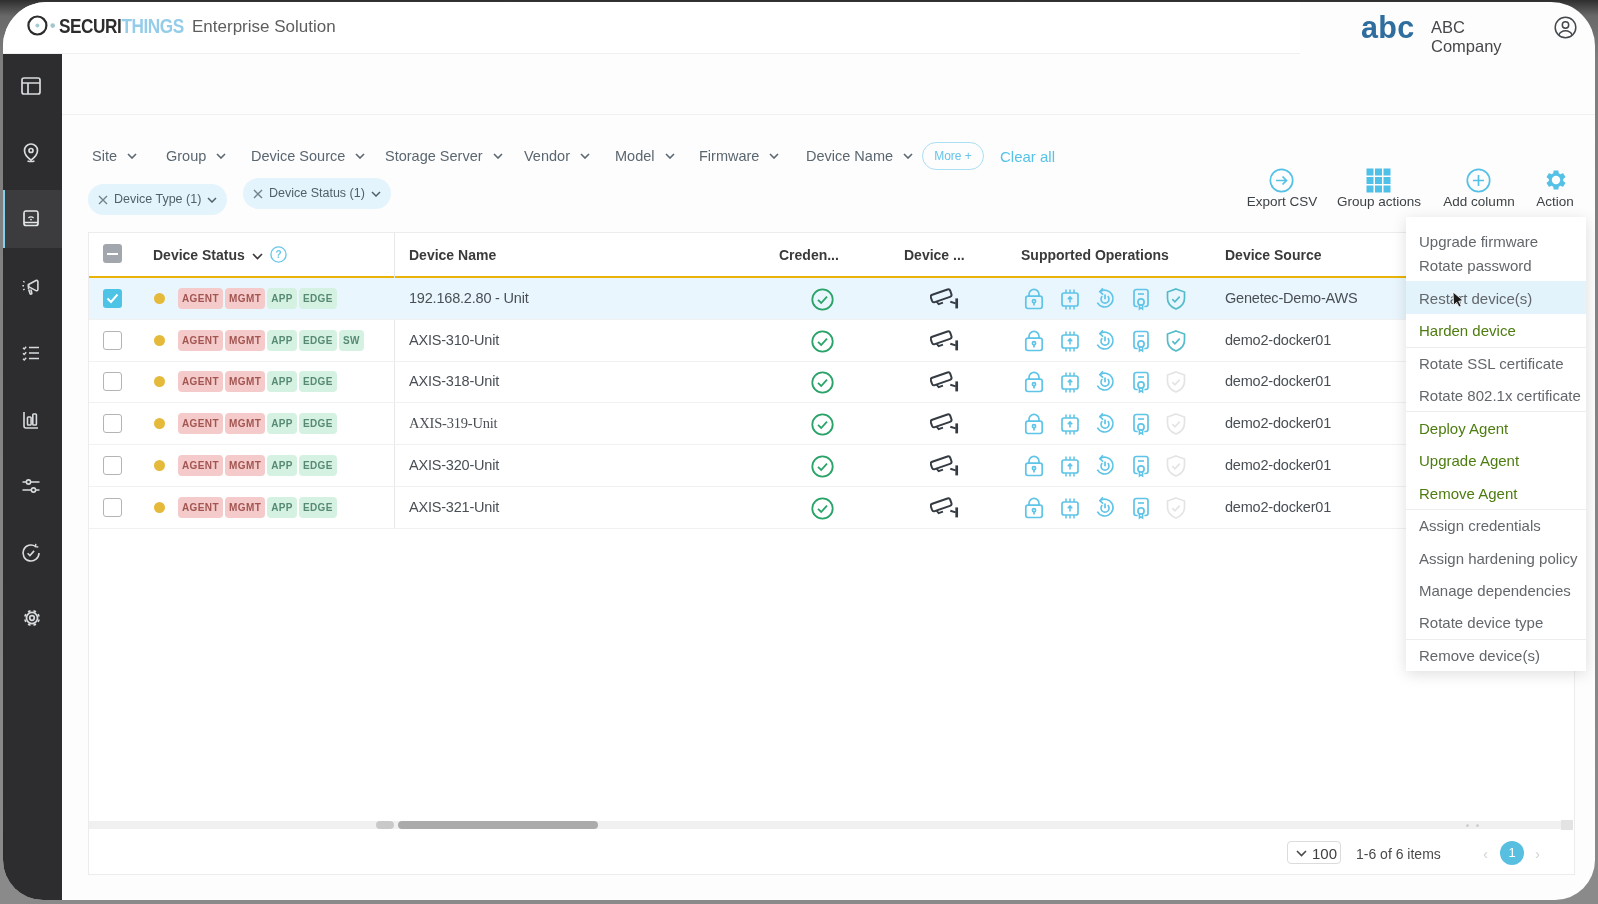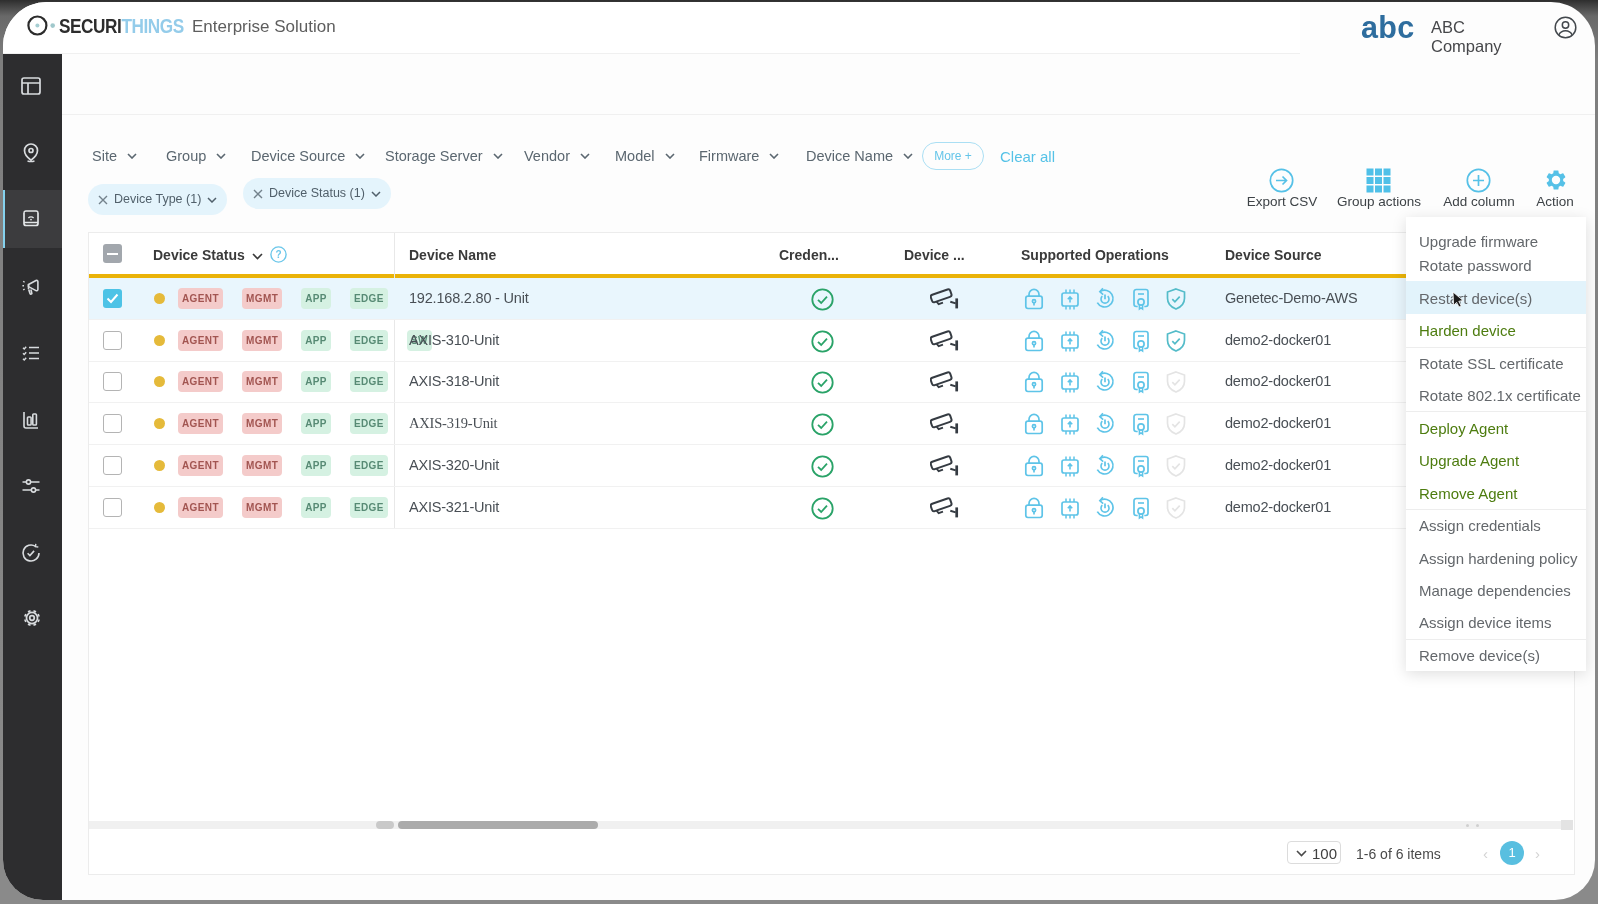--- a/index.html
+++ b/index.html
@@ -26,27 +26,27 @@
   .chip { position:absolute; top:178px; height:31px; background:#e4f4fc; border-radius:16px;
           font-size:12.5px; color:#51606b; line-height:31px; padding:0 10px; white-space:nowrap;
           display:flex; align-items:center; }
   .morepill { position:absolute; left:922px; top:142px; width:62px; height:28px; border:1.5px solid #aadff4;
               border-radius:15px; color:#65c5e9; font-size:12px; text-align:center; line-height:26px; }
   .clearall { position:absolute; left:1000px; top:148px; color:#55c2e7; font-size:15px; }
   .actbtn { position:absolute; text-align:center; font-size:13.5px; color:#3e4347; }
   
   .card { position:absolute; left:88px; top:232px; width:1487px; height:643px; background:#fff;
           border:1px solid #ececec; }
-  .thead { position:absolute; left:0; top:0; width:1485px; height:45px; border-bottom:4px solid #eab308;
+  .thead { position:absolute; left:0; top:0; width:1485px; height:45px; border-bottom:2px solid #eab308;
            font-weight:bold; font-size:14px; color:#3a3a3a; }
   .vdiv { position:absolute; left:305px; top:0; width:1px; height:295px; background:#e8e8e8; }
   .row { position:absolute; left:0; width:1485px; height:42px; border-bottom:1px solid #f1f1f1; }
   .badge { display:inline-block; height:21px; line-height:21px; border-radius:4px; font-size:10px;
            letter-spacing:0.4px; padding:0 4px; font-weight:bold; }
-  .badges { display:flex; gap:19px;text-align:right; }
+  .badges { display:flex; gap:2px;text-align:right; }
   .b-red { background:#f4cbca; color:#a25551; }
   .b-grn { background:#d5f1e2; color:#578a74; }
   .dname { font-size:14.5px; color:#494f55; letter-spacing:-0.2px; }
   .dot { position:absolute; width:11px; height:11px; border-radius:50%; background:#e5ba3a; }
   
   .menu { position:absolute; left:1406px; top:217px; width:180px; height:454px; background:#fff;
           box-shadow:0 3px 14px rgba(0,0,0,0.13); }
   .mi { position:absolute; left:13px; font-size:15px; color:#63676b; white-space:nowrap; }
   .mi.dis { color:#4d7c0f; }
   .mdiv { position:absolute; left:0; width:180px; height:1px; background:#ededed; }
@@ -579,21 +579,21 @@
         <div class="mi " style="top:137.8px;">Rotate SSL certificate</div>
         <div class="mi " style="top:170.25px;">Rotate 802.1x certificate</div>
         <div class="mdiv" style="top:194.47500000000002px;"></div>
         <div class="mi dis" style="top:202.70000000000002px;">Deploy Agent</div>
         <div class="mi dis" style="top:235.15000000000003px;">Upgrade Agent</div>
         <div class="mi dis" style="top:267.6px;">Remove Agent</div>
         <div class="mdiv" style="top:291.82500000000005px;"></div>
         <div class="mi " style="top:300.05px;">Assign credentials</div>
         <div class="mi " style="top:332.5px;">Assign hardening policy</div>
         <div class="mi " style="top:364.95000000000005px;">Manage dependencies</div>
-        <div class="mi " style="top:397.40000000000003px;">Assign device items</div>
+        <div class="mi " style="top:397.40000000000003px;">Rotate device type</div>
         <div class="mdiv" style="top:421.62500000000006px;"></div>
         <div class="mi " style="top:429.85px;">Remove device(s)</div>
         <svg class="abs" style="left:46px;top:74px" width="13" height="17" viewBox="0 0 13 17">
           <path d="M1 1l10 8.5-4.2.8 2.4 4.6-2.2 1.1-2.4-4.7-3 3z" fill="#1b1b1b" stroke="#fff" stroke-width="0.8"></path>
         </svg>
       </div>
 
 </div>
   </div>
 

